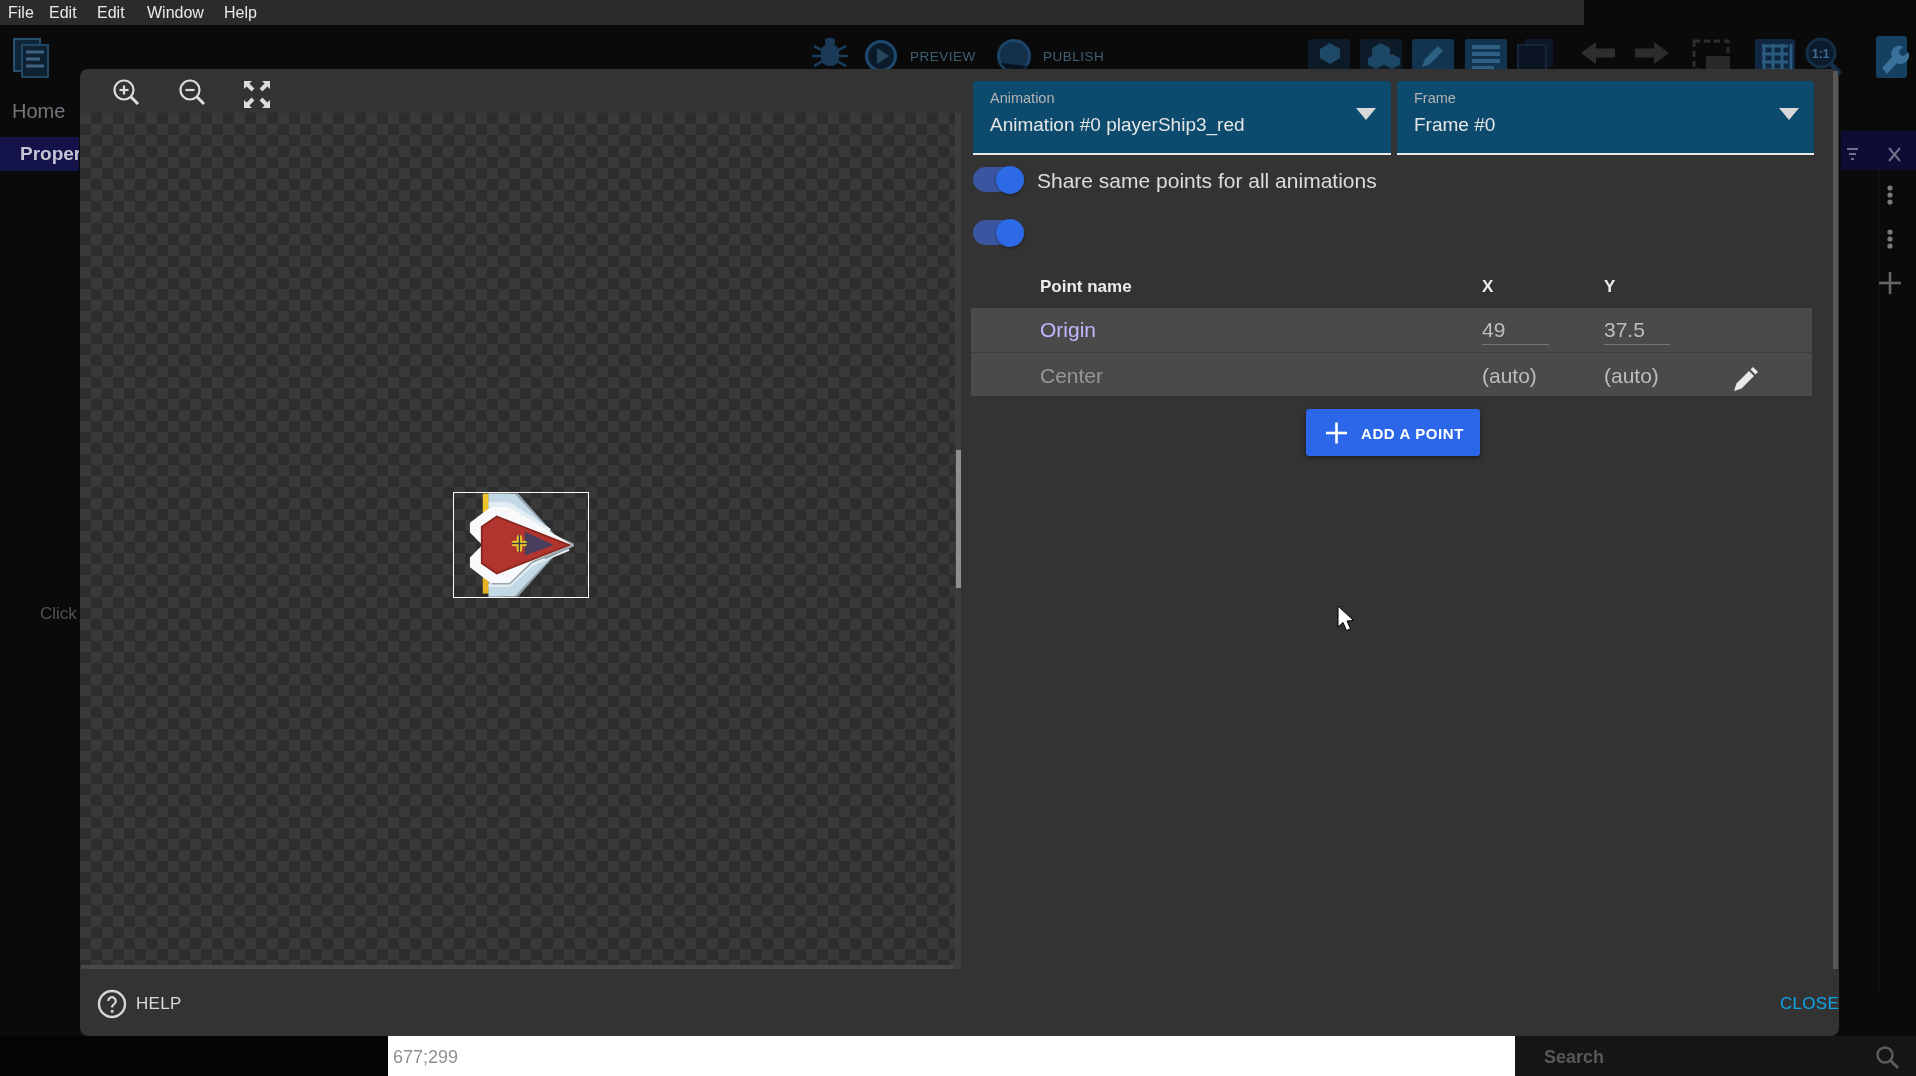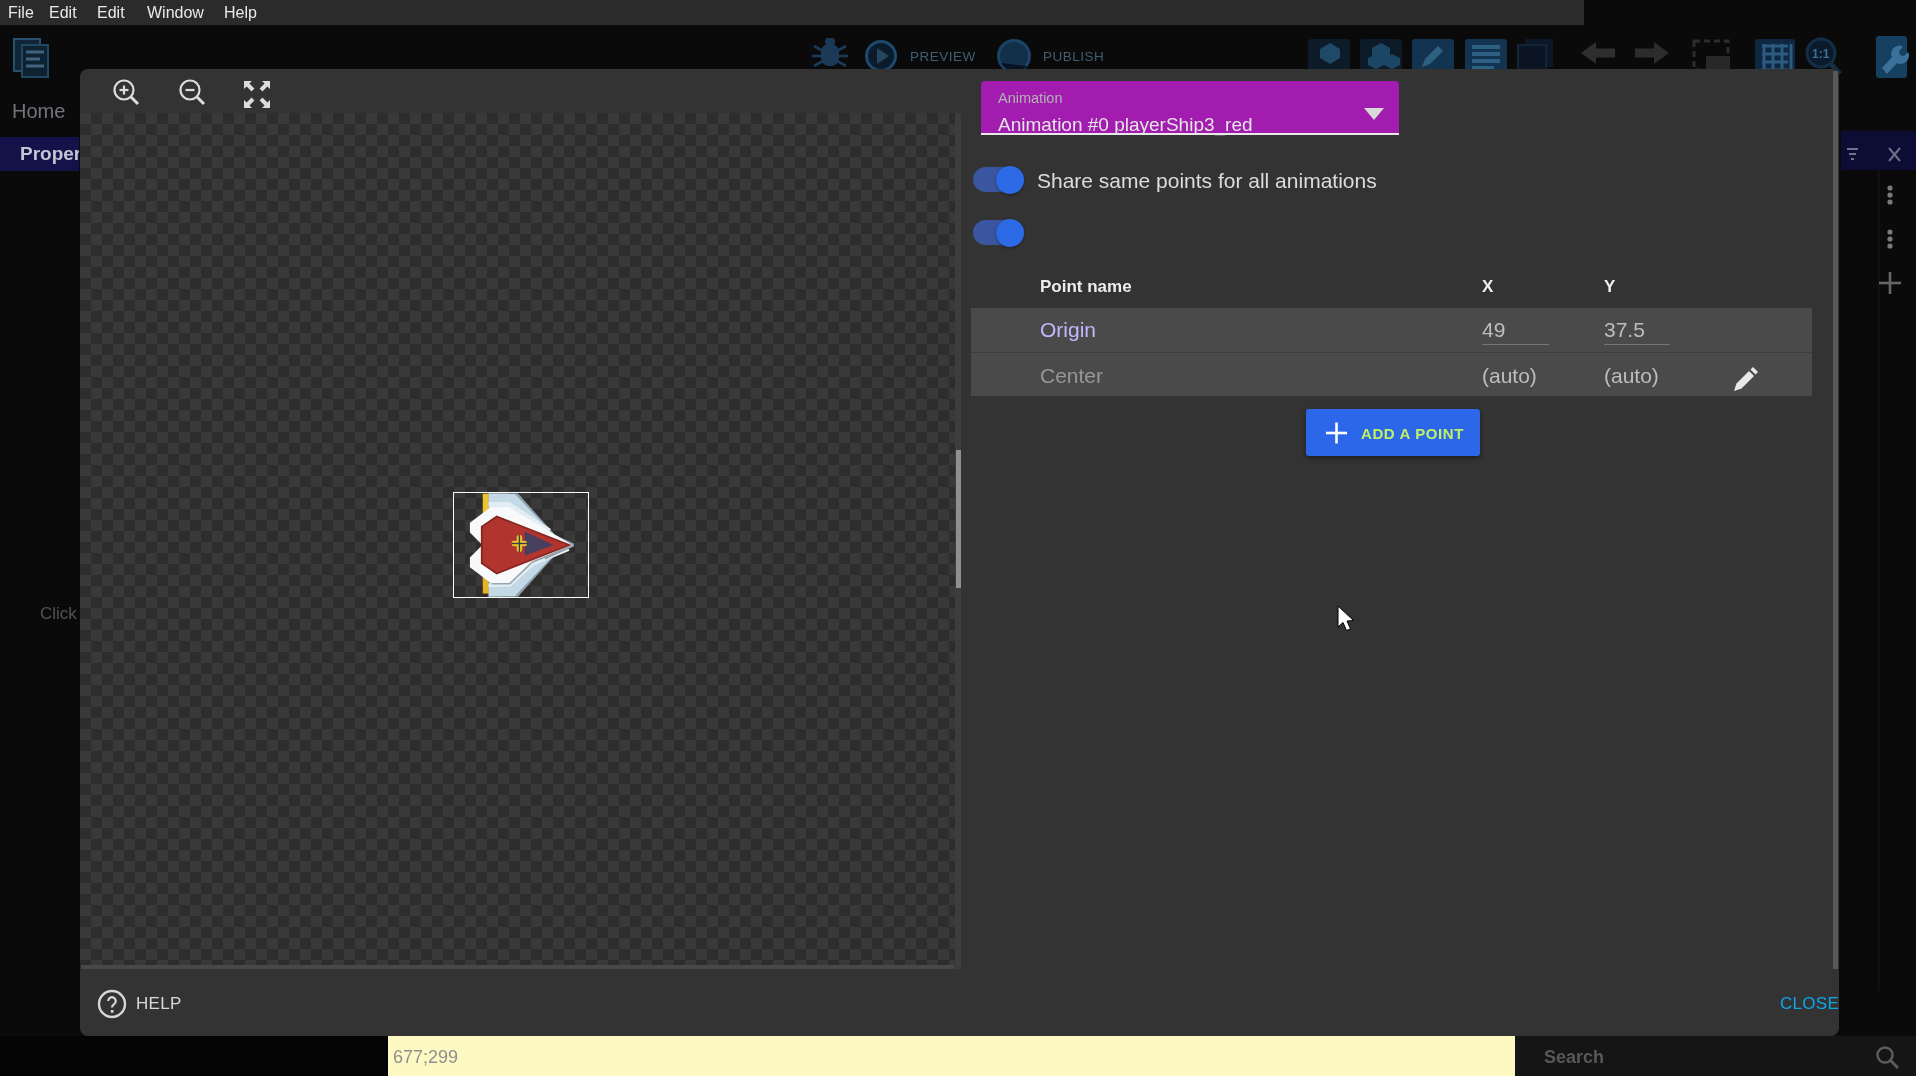--- a/index.html
+++ b/index.html
@@ -2,38 +2,38 @@
 <html><head>
 <meta charset="utf-8">
 <style>
 html,body{margin:0;padding:0;width:1916px;height:1076px;overflow:hidden;background:#0a0a0a;
  font-family:"Liberation Sans",sans-serif;}
 *{box-sizing:border-box;}
 .abs{position:absolute;}
 #menubar{position:absolute;left:0;top:0;width:1584px;height:25px;background:#2b2b2b;color:#e9e9e9;
  font-size:16px;line-height:25px;}
 #menubar span{position:absolute;top:0;}
-#statusbar{position:absolute;left:0;top:1036px;width:1916px;height:40px;background:#fef9c3;}
+#statusbar{position:absolute;left:0;top:1036px;width:1916px;height:40px;background:#ffffff;}
 #modal{position:absolute;left:80px;top:69px;width:1759px;height:967px;background:#333333;border-radius:8px;}
 .checker{position:absolute;left:0;top:44px;width:875px;height:856px;background-color:#2d2d2d;
  background-image:conic-gradient(#2d2d2d 25%, #393939 0 50%, #2d2d2d 0 75%, #393939 0);
  background-size:22px 22px;}
-.sel{position:absolute;top:12px;height:54px;background:#a21caf;border-radius:4px 4px 0 0;border-bottom:2px solid #e9e9e9;margin-left:8px;}
+.sel{position:absolute;top:12px;height:74px;background:#0c4a6e;border-radius:4px 4px 0 0;border-bottom:2px solid #e9e9e9;}
 .sel .lab{position:absolute;left:17px;top:9px;font-size:14.5px;color:#b3b3b3;}
 .sel .val{position:absolute;left:17px;top:33px;font-size:19px;color:#e6e6e6;}
 .sel .arr{position:absolute;width:0;height:0;border-left:10px solid transparent;border-right:10px solid transparent;border-top:12px solid #d9d9d9;top:27px;}
 .track{position:absolute;left:893px;width:51px;height:25px;border-radius:13px;background:#3a56a0;}
 .thumbsw{position:absolute;width:28px;height:28px;border-radius:50%;background:#2d6ae6;box-shadow:0 1px 3px rgba(0,0,0,.4);}
 .tglab{position:absolute;left:957px;font-size:21px;color:#dcdcdc;}
 .row{position:absolute;left:891px;width:841px;height:44px;background:#4a4a4a;}
 .rowtxt{position:absolute;font-size:21px;color:#bdbdbd;}
 .hdr{position:absolute;font-size:17px;font-weight:bold;color:#ededed;}
 .uline{position:absolute;height:1px;background:#757575;}
 #addbtn{position:absolute;left:1226px;top:340px;width:174px;height:47px;background:#2b67e8;border-radius:3px;
- box-shadow:0 2px 5px rgba(0,0,0,.45);color:#bef264;}
+ box-shadow:0 2px 5px rgba(0,0,0,.45);color:#ffffff;}
 #addbtn .tx{position:absolute;left:55px;top:16px;font-size:15px;font-weight:bold;letter-spacing:.6px;}
 .footxt{position:absolute;font-size:17px;letter-spacing:.3px;}
 </style>
 </head>
 <body>
 
 <div id="bg">
 
   <svg class="abs" style="left:0;top:25px" width="1916" height="70">
 
@@ -213,20 +213,25 @@
   <div class="abs" style="left:875px;top:44px;width:6px;height:856px;background:#3d3d3d;"></div>
   <div class="abs" style="left:875.5px;top:381px;width:5px;height:138px;background:#8f8f8f;"></div>
   <div class="abs" style="left:1px;top:896px;width:873px;height:4px;background:#484848;"></div>
 
   <div class="abs" style="left:1753px;top:2px;width:5px;height:898px;background:#585858;"></div>
 
   <div class="sel" style="left:893px;width:418px;">
     <div class="lab">Animation</div>
     <div class="val">Animation #0 playerShip3_red</div>
     <div class="arr" style="left:383px;"></div>
+  </div>
+  <div class="sel" style="left:1317px;width:417px;">
+    <div class="lab">Frame</div>
+    <div class="val">Frame #0</div>
+    <div class="arr" style="left:382px;"></div>
   </div>
 
   <div class="track" style="top:98px;"></div>
   <div class="thumbsw" style="left:916px;top:96.5px;"></div>
   <div class="tglab" style="top:100px;text-align:right;">Share same points for all animations</div>
   <div class="track" style="top:151px;"></div>
   <div class="thumbsw" style="left:916px;top:149.5px;"></div>
 
   <div class="hdr" style="left:960px;top:208px;">Point name</div>
   <div class="hdr" style="left:1402px;top:208px;">X</div>

